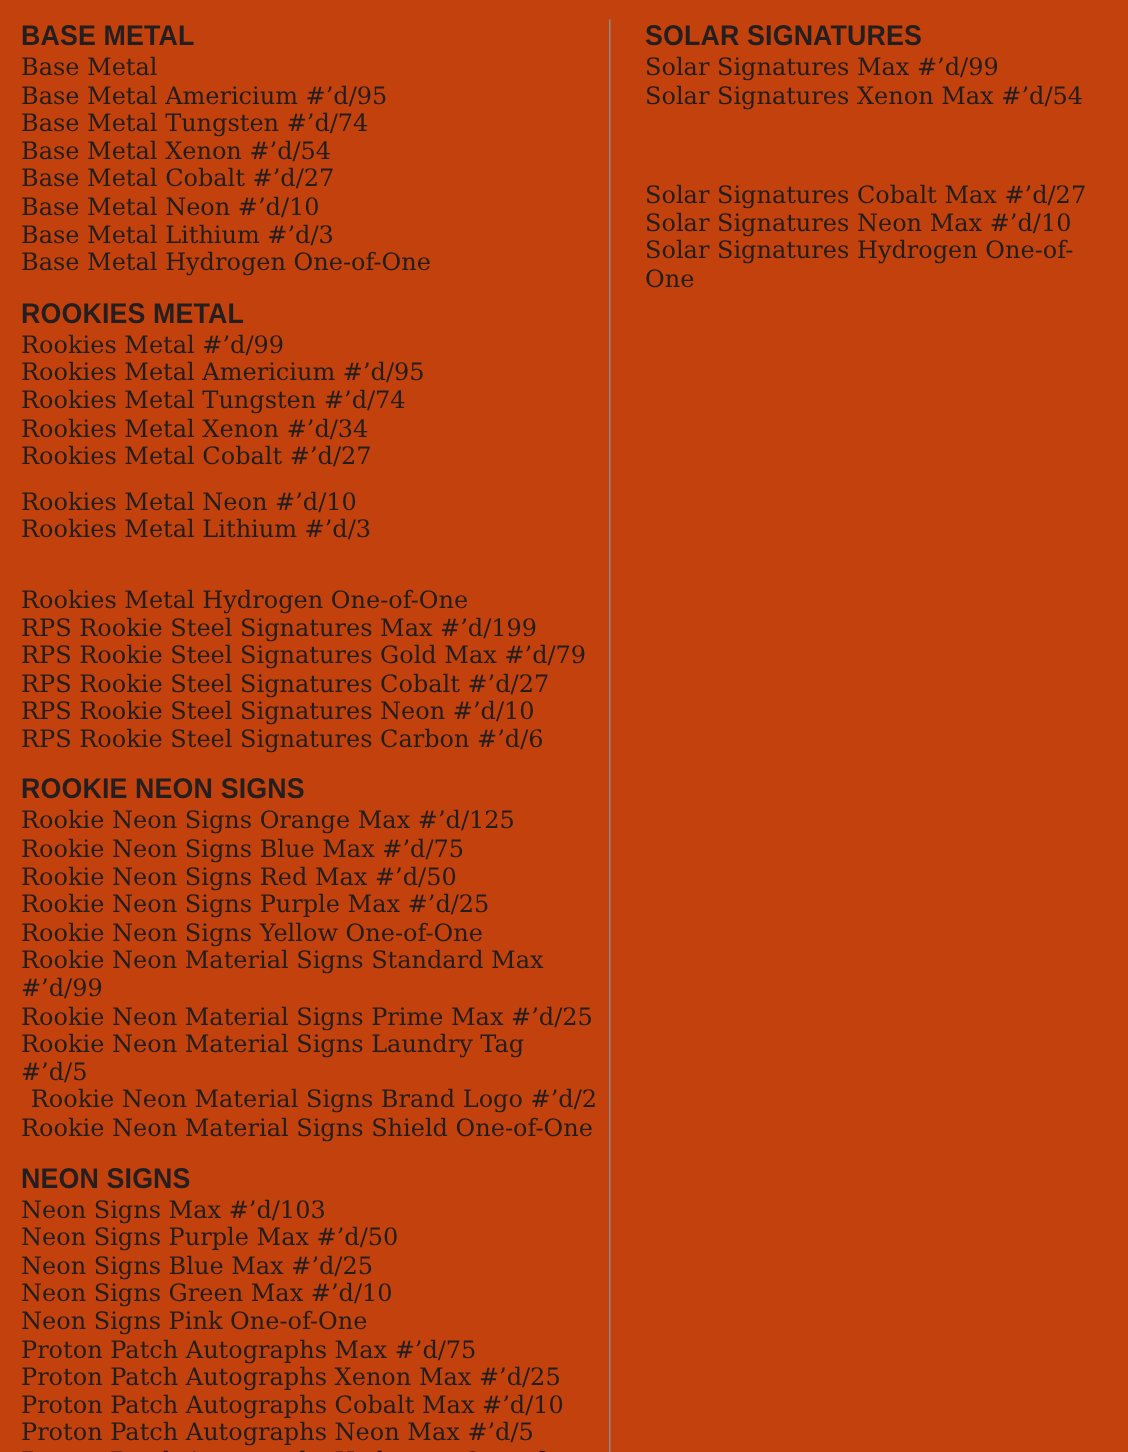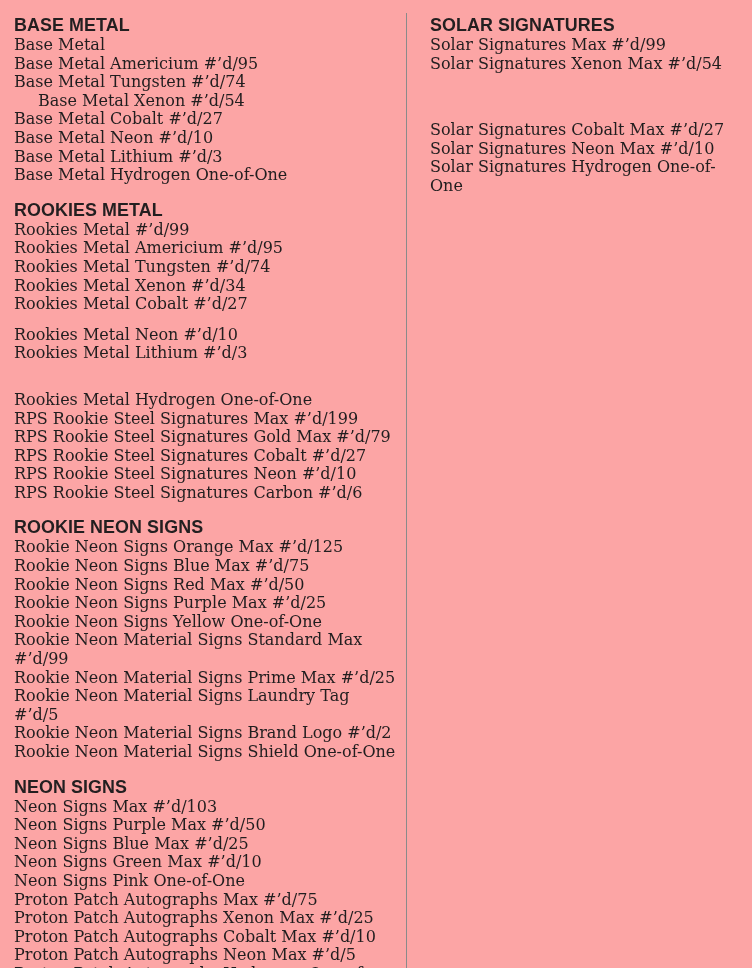--- a/index.html
+++ b/index.html
@@ -42,28 +42,28 @@
     font-family: "DejaVu Serif", "Liberation Serif", serif;
     font-size: 16px;
     line-height: 18.6px;
     color: #211e1f;
     white-space: pre-line;
   }
 </style>
 </head>
 <body>
 
-<div class="page" style="background: #fca5a5;">
+<div class="page" style="background: #c2410c;">
   <div class="col col-left">
       <section class="section">
         <h2 class="section-heading" style="color: rgb(35, 31, 32);">BASE METAL</h2>
         <div class="list-item" style="color: rgb(33, 30, 31);">Base Metal</div>
         <div class="list-item" style="color: rgb(33, 30, 31);">Base Metal Americium #’d/95</div>
         <div class="list-item" style="color: rgb(33, 30, 31);">Base Metal Tungsten #’d/74</div>
-        <div class="list-item" style="color: rgb(33, 30, 31); margin-left: 24px;">Base Metal Xenon #’d/54</div>
+        <div class="list-item" style="color: rgb(33, 30, 31);">Base Metal Xenon #’d/54</div>
         <div class="list-item" style="color: rgb(33, 30, 31);">Base Metal Cobalt #’d/27</div>
         <div class="list-item" style="color: rgb(33, 30, 31);">Base Metal Neon #’d/10</div>
         <div class="list-item" style="color: rgb(33, 30, 31);">Base Metal Lithium #’d/3</div>
         <div class="list-item" style="color: rgb(33, 30, 31);">Base Metal Hydrogen One-of-One</div>
       </section>
       <section class="section">
         <h2 class="section-heading" style="color: rgb(35, 31, 32);">ROOKIES METAL</h2>
         <div class="list-item" style="color: rgb(33, 30, 31);">Rookies Metal #’d/99</div>
         <div class="list-item" style="color: rgb(33, 30, 31);">Rookies Metal Americium #’d/95</div>
         <div class="list-item" style="color: rgb(33, 30, 31);">Rookies Metal Tungsten #’d/74</div>
@@ -82,21 +82,21 @@
         <h2 class="section-heading" style="color: rgb(35, 31, 32);">ROOKIE NEON SIGNS</h2>
         <div class="list-item" style="color: rgb(33, 30, 31);">Rookie Neon Signs Orange Max #’d/125</div>
         <div class="list-item" style="color: rgb(33, 30, 31);">Rookie Neon Signs Blue Max #’d/75</div>
         <div class="list-item" style="color: rgb(33, 30, 31);">Rookie Neon Signs Red Max #’d/50</div>
         <div class="list-item" style="color: rgb(33, 30, 31);">Rookie Neon Signs Purple Max #’d/25</div>
         <div class="list-item" style="color: rgb(33, 30, 31);">Rookie Neon Signs Yellow One-of-One</div>
         <div class="list-item" style="color: rgb(33, 30, 31);">Rookie Neon Material Signs Standard Max
 #’d/99</div>
         <div class="list-item" style="color: rgb(33, 30, 31);">Rookie Neon Material Signs Prime Max #’d/25</div>
         <div class="list-item" style="color: rgb(33, 30, 31);">Rookie Neon Material Signs Laundry Tag #’d/5</div>
-        <div class="list-item" style="color: rgb(33, 30, 31);">Rookie Neon Material Signs Brand Logo #’d/2</div>
+        <div class="list-item" style="color: rgb(33, 30, 31); text-align: right;">Rookie Neon Material Signs Brand Logo #’d/2</div>
         <div class="list-item" style="color: rgb(33, 30, 31);">Rookie Neon Material Signs Shield One-of-One</div>
       </section>
       <section class="section">
         <h2 class="section-heading" style="color: rgb(35, 31, 32);">NEON SIGNS</h2>
         <div class="list-item" style="color: rgb(33, 30, 31);">Neon Signs Max #’d/103</div>
         <div class="list-item" style="color: rgb(33, 30, 31);">Neon Signs Purple Max #’d/50</div>
         <div class="list-item" style="color: rgb(33, 30, 31);">Neon Signs Blue Max #’d/25</div>
         <div class="list-item" style="color: rgb(33, 30, 31);">Neon Signs Green Max #’d/10</div>
         <div class="list-item" style="color: rgb(33, 30, 31);">Neon Signs Pink One-of-One</div>
         <div class="list-item" style="color: rgb(33, 30, 31);">Proton Patch Autographs Max #’d/75</div>

